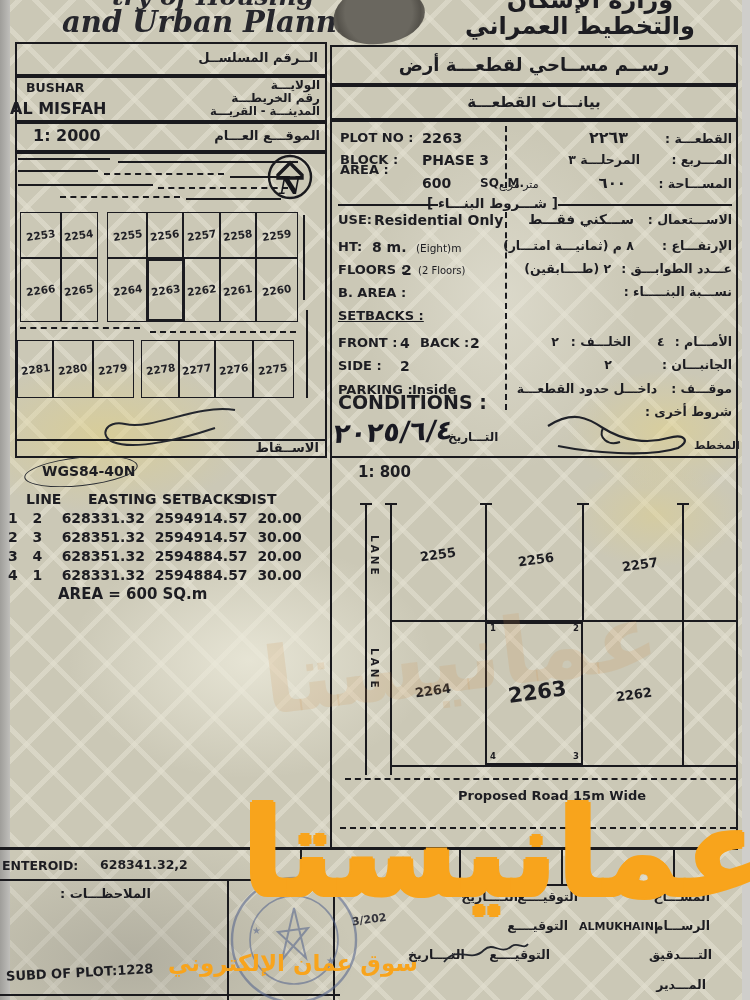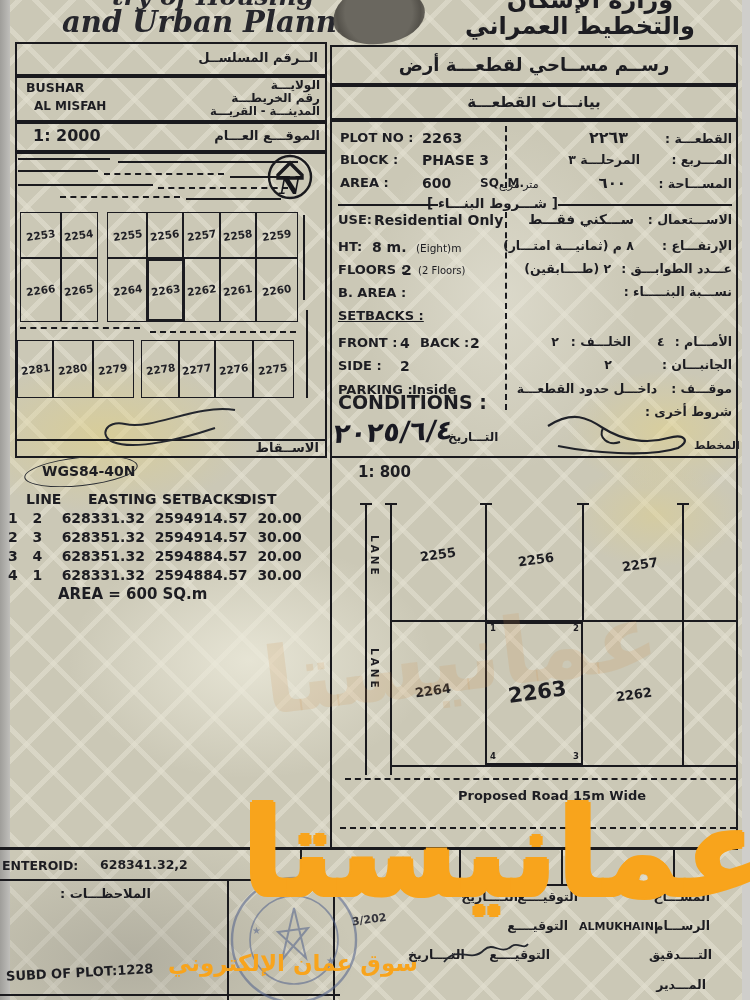--- a/index.html
+++ b/index.html
@@ -42,21 +42,21 @@
   <div class="t script" style="left:62px;top:6px;font-size:29px;">and Urban Planning</div>
   <div class="t b rtl" style="left:470px;top:-13px;width:240px;text-align:center;font-size:24px;">وزارة الإسكان</div>
   <div class="t b rtl" style="left:440px;top:13px;width:280px;text-align:center;font-size:24px;">والتخطيط العمراني</div>
   <div style="position:absolute;left:333px;top:-14px;width:92px;height:58px;background:radial-gradient(circle at 50% 45%,#6a675f 0 60%,#55524b 75%,rgba(85,82,75,.6));border-radius:46% 54% 50% 50%/55% 50% 50% 45%;transform:rotate(-6deg);"></div>
 
   <div class="bx" style="left:15px;top:42px;width:312px;height:34px;"></div>
   <div class="t b rtl" style="left:200px;top:51px;width:118px;font-size:13px;">الــرقم المسلســل</div>
 
   <div class="bx" style="left:15px;top:76px;width:312px;height:46px;"></div>
   <div class="t b" style="left:26px;top:81px;font-size:12.5px;">BUSHAR</div>
-  <div class="t b" style="left:34px;top:100px;font-size:12px;">AL MISFAH</div>
+  <div class="t b" style="left:10px;top:100px;font-size:16px;">AL MISFAH</div>
   <div class="t b rtl" style="left:240px;top:79px;width:80px;font-size:12px;">الولايـــة</div>
   <div class="t b rtl" style="left:225px;top:92px;width:95px;font-size:12px;">رقم الخريطـــة</div>
   <div class="t b rtl" style="left:215px;top:105px;width:105px;font-size:11.5px;">المدينـــة - القريـــة</div>
 
   <div class="bx" style="left:15px;top:122px;width:312px;height:30px;"></div>
   <div class="t b" style="left:33px;top:127px;font-size:16px;">1: 2000</div>
   <div class="t b rtl" style="left:215px;top:129px;width:105px;font-size:13px;">الموقـــع العـــام</div>
 
   <div class="bx" style="left:15px;top:152px;width:312px;height:306px;border-width:2.5px;"></div>
 
@@ -173,21 +173,21 @@
   <div class="bx" style="left:330px;top:45px;width:408px;height:40px;"></div>
   <div class="t b rtl" style="left:340px;top:55px;width:388px;text-align:center;font-size:18px;">رســم مســاحي لقطعـــة أرض</div>
   <div class="bx" style="left:330px;top:85px;width:408px;height:35px;"></div>
   <div class="t b rtl" style="left:340px;top:94px;width:388px;text-align:center;font-size:15px;">بيانـــات القطعـــة</div>
   <div class="bx" style="left:330px;top:120px;width:408px;height:338px;"></div>
 
   <div class="t b" style="left:340px;top:131px;font-size:13px;">PLOT NO :</div>
   <div class="t b" style="left:422px;top:130px;font-size:14.5px;">2263</div>
   <div class="t b" style="left:340px;top:153px;font-size:13px;">BLOCK :</div>
   <div class="t b" style="left:422px;top:152px;font-size:14px;">PHASE 3</div>
-  <div class="t b" style="left:340px;top:176px;font-size:13px;text-align:center;">AREA :</div>
+  <div class="t b" style="left:340px;top:163px;font-size:13px;text-align:center;">AREA :</div>
   <div class="t b" style="left:422px;top:175px;font-size:14px;">600</div>
   <div class="t b" style="left:480px;top:177px;font-size:12px;">SQ. M.</div>
 
   <div class="arr" style="right:18px;top:128px;width:214px;">
     <span class="arl" style="flex:0 0 78px;">القطعـــة :</span>
     <span style="font-size:16px;margin-right:26px;">٢٢٦٣</span>
   </div>
   <div class="arr" style="right:18px;top:152px;width:214px;">
     <span class="arl" style="flex:0 0 78px;">المـــربع :</span>
     <span style="margin-right:14px;">المرحلـــة ٣</span>

